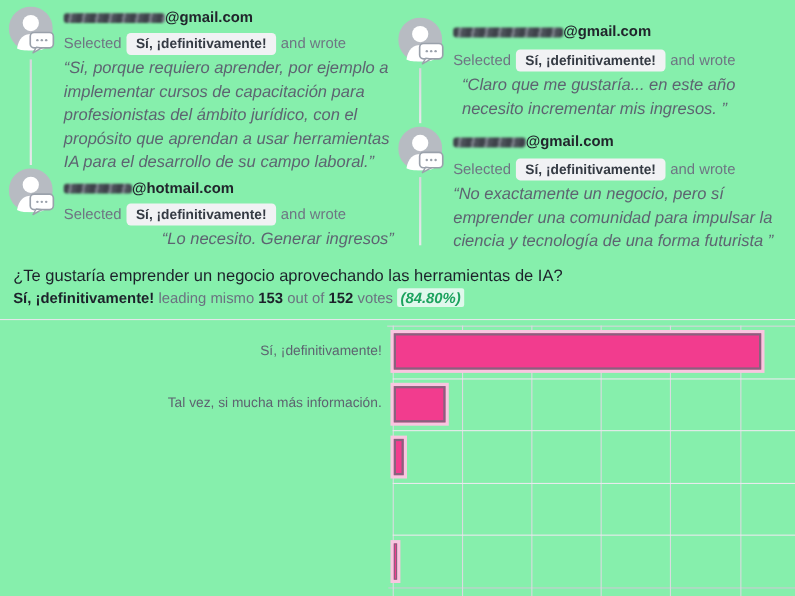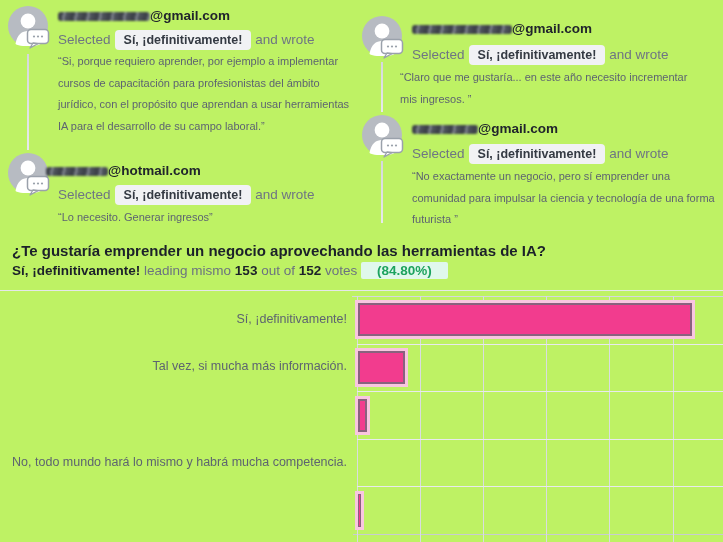--- a/index.html
+++ b/index.html
@@ -1,38 +1,38 @@
 <!DOCTYPE html>
 <html><head>
 <meta charset="utf-8">
 <style>
   * { margin:0; padding:0; box-sizing:border-box; }
   html,body { background:#fff; }
   body { font-family:"Liberation Sans", sans-serif; }
-  #screen { position:relative; width:723px; height:542px; background:#bef264; overflow:hidden; }
+  #screen { position:relative; width:723px; height:542px; background:#86efac; overflow:hidden; }
 
   
   .avatar { position:absolute; width:40px; height:40px; }
   .bubble { position:absolute; width:26px; height:22px; }
   .thread { position:absolute; width:2px; background:linear-gradient(#d5d8dc, #e7e9ec); }
   .email-row { position:absolute; font-size:13.5px; font-weight:bold; color:#21252c; white-space:nowrap; }
   .scribble { display:inline-block; vertical-align:-1px; height:9px; border-radius:3px;
               background:repeating-linear-gradient(100deg,#3f434b 0 5px,#757a83 5px 8px,#4a4f57 8px 12px);
               filter:blur(1.1px); }
   .sc1{width:92px;} .sc2{width:62px;} .sc3{width:100px;} .sc4{width:66px;}
   .sel-row { position:absolute; font-size:13.5px; color:#6e7583; white-space:nowrap; }
   .choice-badge { display:inline-block; background:#f1f2f4; border-radius:4px; padding:3px 9px;
                   font-size:12.5px; font-weight:bold; color:#343a43; margin:0 4px; }
-  .quote { position:absolute; font-size:11px; color:#5d6471; line-height:21.5px; }
+  .quote { position:absolute; font-size:15px; color:#5d6471; line-height:21.5px;font-style:italic; }
 
   
-  .poll-question { position:absolute; left:12px; top:242px; font-size:15px; font-weight:bold; color:#1c212a; }
+  .poll-question { position:absolute; left:12px; top:242px; font-size:15px; font-weight:normal; color:#1c212a; }
   .poll-stats { position:absolute; left:12px; top:263px; font-size:13.5px; color:#6b7280; }
   .poll-stats .b { font-weight:bold; color:#1c212a; }
-  .pct { font-weight:bold; padding:1px 16px; border-radius:2px; }
+  .pct { font-weight:bold; padding:1px 3px; border-radius:2px;font-style:italic; }
   .divider { position:absolute; left:0; top:290px; width:723px; height:1px; background:#e5e7ea; }
 
   
   #chart { position:absolute; left:0; top:296px; width:723px; height:246px; }
   .vgrid { position:absolute; top:0; width:1px; height:246px; background:#d9dce0; }
   .hgrid { position:absolute; left:357px; width:366px; height:1px; background:#e8eaed; }
   .plot-top { position:absolute; left:352px; top:0; width:371px; height:1px; background:#d5d8dc; }
   .axis { position:absolute; left:353px; top:238px; width:370px; height:1px; background:#c7cbd1; }
   .cat-label { position:absolute; left:0; width:347px; text-align:right; font-size:12.5px; color:#5d6470;
                white-space:nowrap; }
@@ -68,42 +68,42 @@
       <circle cx="20" cy="15" r="7.4" fill="#ffffff"></circle>
       <path d="M7.5,38 C9,28.5 14,25 20,25 C26,25 31,28.5 32.5,38 C28,41 12,41 7.5,38 Z" fill="#ffffff"></path>
     </svg>
     <svg class="bubble" style="left:26px; top:175px;" viewBox="0 0 26 22">
       <rect x="1.5" y="1.5" width="21" height="14" rx="3.5" fill="#ffffff" stroke="#9aa1ab" stroke-width="1.5"></rect>
       <path d="M7,15 L4,20 L12,15.6 Z" fill="#ffffff" stroke="#9aa1ab" stroke-width="1.3" stroke-linejoin="round"></path>
       <circle cx="8" cy="8.5" r="1.1" fill="#9aa1ab"></circle>
         <circle cx="12" cy="8.5" r="1.1" fill="#9aa1ab"></circle>
         <circle cx="16" cy="8.5" r="1.1" fill="#9aa1ab"></circle>
     </svg>
-    <div class="email-row" style="left:46px; top:163px;"><span class="scribble sc2"></span><span>@hotmail.com</span></div>
+    <div class="email-row" style="left:58px; top:163px;"><span class="scribble sc2"></span><span>@hotmail.com</span></div>
     <div class="sel-row" style="left:58px; top:185px;"><span>Selected</span><span class="choice-badge">Sí, ¡definitivamente!</span><span>and wrote</span></div>
-    <div class="quote" style="left:58px; top:207px; width:300px;">“Lo necesito. Generar ingresos”</div>
+    <div class="quote" style="left:58px; top:207px; width:300px;text-align:right;">“Lo necesito. Generar ingresos”</div>
   </div>
 
   <div>
     <div class="thread" style="left:381px; top:62px; height:50px;"></div>
     <svg class="avatar" style="left:362px; top:16px;" viewBox="0 0 40 40">
       <circle cx="20" cy="20" r="20" fill="#b7bbc2"></circle>
       <circle cx="20" cy="15" r="7.4" fill="#ffffff"></circle>
       <path d="M7.5,38 C9,28.5 14,25 20,25 C26,25 31,28.5 32.5,38 C28,41 12,41 7.5,38 Z" fill="#ffffff"></path>
     </svg>
     <svg class="bubble" style="left:380px; top:38px;" viewBox="0 0 26 22">
       <rect x="1.5" y="1.5" width="21" height="14" rx="3.5" fill="#ffffff" stroke="#9aa1ab" stroke-width="1.5"></rect>
       <path d="M7,15 L4,20 L12,15.6 Z" fill="#ffffff" stroke="#9aa1ab" stroke-width="1.3" stroke-linejoin="round"></path>
       <circle cx="8" cy="8.5" r="1.1" fill="#9aa1ab"></circle>
         <circle cx="12" cy="8.5" r="1.1" fill="#9aa1ab"></circle>
         <circle cx="16" cy="8.5" r="1.1" fill="#9aa1ab"></circle>
     </svg>
     <div class="email-row" style="left:412px; top:21px;"><span class="scribble sc3"></span><span>@gmail.com</span></div>
     <div class="sel-row" style="left:412px; top:45px;"><span>Selected</span><span class="choice-badge">Sí, ¡definitivamente!</span><span>and wrote</span></div>
-    <div class="quote" style="left:400px; top:67px; width:300px;">“Claro que me gustaría... en este año necesito incrementar mis ingresos. ”</div>
+    <div class="quote" style="left:420px; top:67px; width:300px;">“Claro que me gustaría... en este año necesito incrementar mis ingresos. ”</div>
   </div>
 
   <div>
     <div class="thread" style="left:381px; top:161px; height:62px;"></div>
     <svg class="avatar" style="left:362px; top:115px;" viewBox="0 0 40 40">
       <circle cx="20" cy="20" r="20" fill="#b7bbc2"></circle>
       <circle cx="20" cy="15" r="7.4" fill="#ffffff"></circle>
       <path d="M7.5,38 C9,28.5 14,25 20,25 C26,25 31,28.5 32.5,38 C28,41 12,41 7.5,38 Z" fill="#ffffff"></path>
     </svg>
     <svg class="bubble" style="left:380px; top:137px;" viewBox="0 0 26 22">
@@ -141,17 +141,16 @@
       <div class="vgrid" style="left: 672.517px;"></div>
       <div class="hgrid" style="top: 48px;"></div>
       <div class="hgrid" style="top: 95px;"></div>
       <div class="hgrid" style="top: 143px;"></div>
       <div class="hgrid" style="top: 190px;"></div>
       <div class="cat-label" style="top: 16px;">Sí, ¡definitivamente!</div>
       <div class="bar" style="width: 334px; top: 7px; background: rgb(242, 60, 142); border: 2px solid rgba(110, 107, 122, 0.8); box-shadow: rgb(249, 198, 224) 0px 0px 0px 3px;"></div>
       <div class="cat-label" style="top: 63px;">Tal vez, si mucha más información.</div>
       <div class="bar" style="width: 47px; top: 55px; background: rgb(242, 60, 142); border: 2px solid rgba(110, 107, 122, 0.8); box-shadow: rgb(249, 198, 224) 0px 0px 0px 3px;"></div>
       <div class="bar" style="width: 9px; top: 103px; background: rgb(242, 60, 142); border: 2px solid rgba(110, 107, 122, 0.8); box-shadow: rgb(249, 198, 224) 0px 0px 0px 3px;"></div>
-      <div class="cat-label" style="top: 159px;">No, todo mundo hará lo mismo y habrá mucha competencia.</div>
       <div class="bar" style="width: 3px; top: 198px; background: rgb(242, 60, 142); border: 1px solid rgba(110, 107, 122, 0.8); box-shadow: rgb(249, 198, 224) 0px 0px 0px 3px;"></div>
     </div>
 
 </div>
 
 </body></html>

